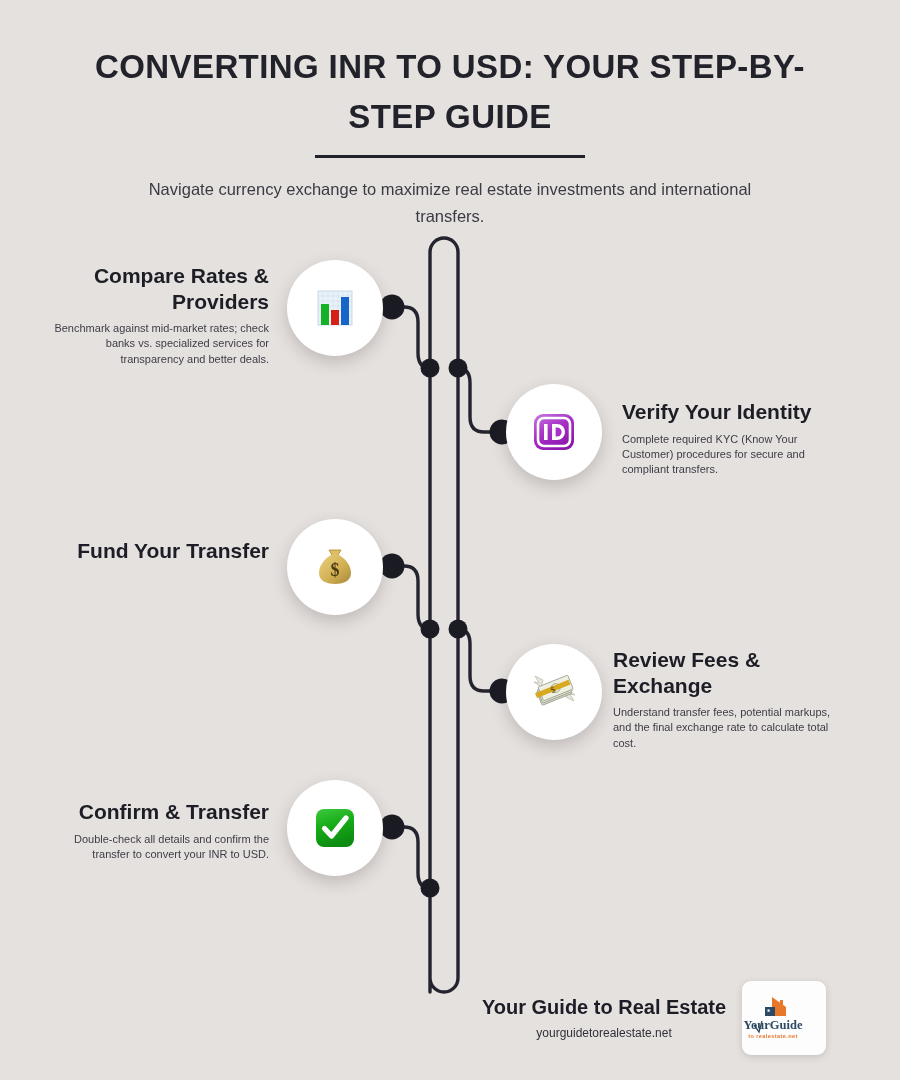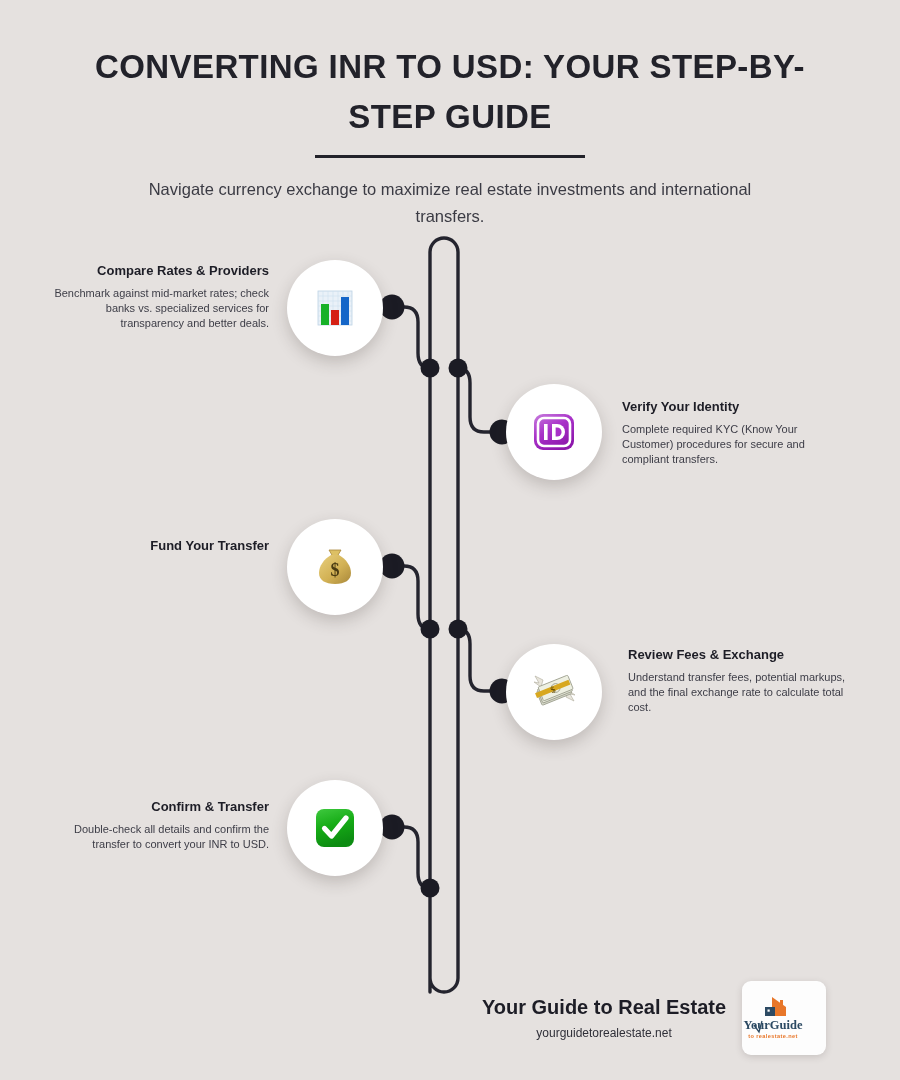--- a/index.html
+++ b/index.html
@@ -65,21 +65,21 @@
     position: absolute;
   }
   .step-text {
     position: absolute;
     width: 228px;
   }
   .step.left .step-text { text-align: right; }
   .step.right .step-text { text-align: left; }
 
   .step-title {
-    font-size: 13px;
+    font-size: 21px;
     font-weight: bold;
     line-height: 1.22;
     color: #1d1d26;
     margin: 0 0 7px 0;
   }
   .step-desc {
     font-size: 11px;
     line-height: 1.38;
     color: #3d3d47;
     margin: 0;
@@ -251,21 +251,21 @@
       <g transform="rotate(-22 24 24)">
         <rect x="8" y="17" width="32" height="15" rx="1.2" fill="#d6d8c9" stroke="#9a9c8b" stroke-width="0.8"></rect>
         <rect x="9.5" y="15.2" width="32" height="15" rx="1.2" fill="#e3e5d6" stroke="#9a9c8b" stroke-width="0.8"></rect>
         <rect x="11" y="13.4" width="32" height="15" rx="1.2" fill="#eef0e2" stroke="#9a9c8b" stroke-width="0.8"></rect>
         <circle cx="27" cy="20.9" r="4.4" fill="none" stroke="#9a9c8b" stroke-width="0.8"></circle>
         <rect x="6" y="18" width="36" height="5.2" fill="#d8a81f"></rect>
         <text x="24" y="24.4" font-family="'Liberation Serif', serif" font-size="9" font-weight="bold" fill="#6a5108" text-anchor="middle">$</text>
       </g>
     </svg>
   </div>
-  <div class="step-text" style="left:628px; top:647px;">
+  <div class="step-text" style="left:613px; top:647px;">
     <p class="step-title">Review Fees &amp; Exchange</p>
     <p class="step-desc">Understand transfer fees, potential markups, and the final exchange rate to calculate total cost.</p>
   </div>
 </div>
 
 <div class="step left">
   <div class="step-text" style="left:41px; top:799px;">
     <p class="step-title">Confirm &amp; Transfer</p>
     <p class="step-desc">Double-check all details and confirm the transfer to convert your INR to USD.</p>
   </div>

